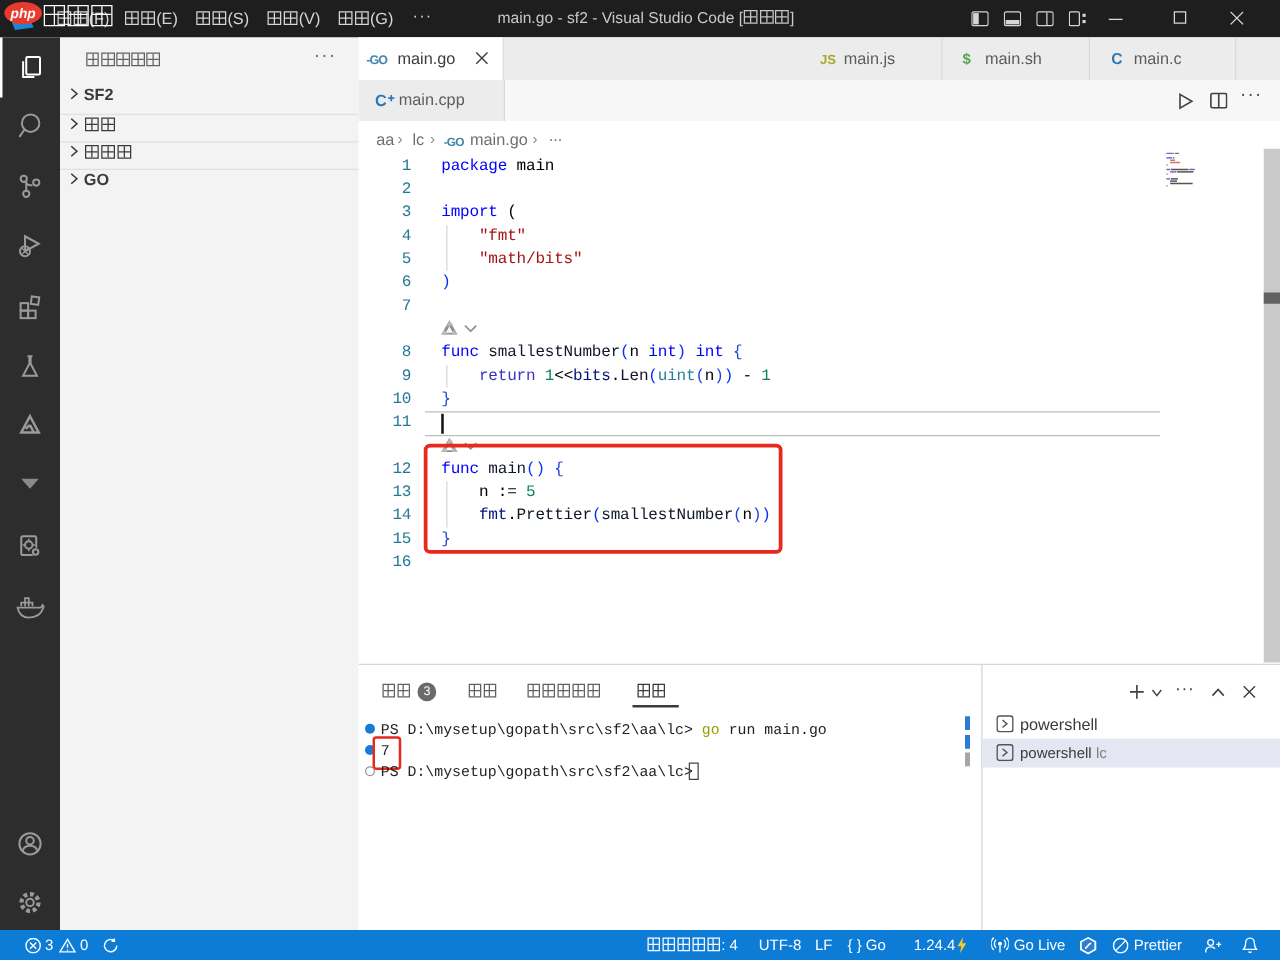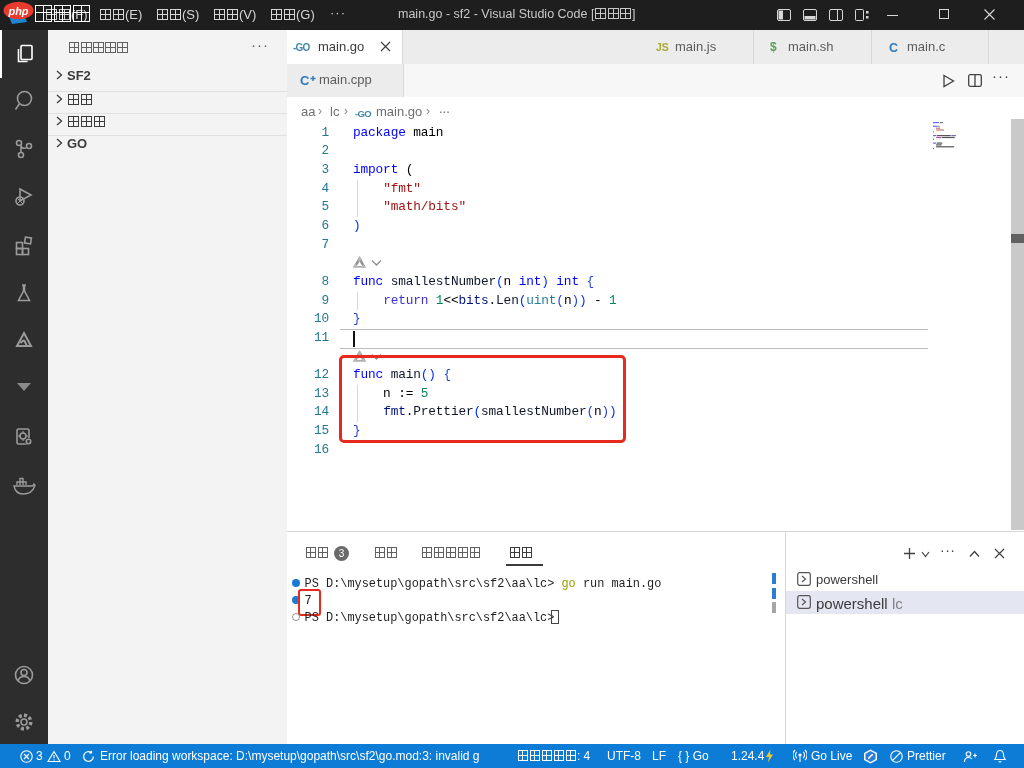--- a/index.html
+++ b/index.html
@@ -316,38 +316,37 @@
   <div class="abs" style="left:499px;top:59px;width:238px;height:23px;background:#e4e6f1"></div>
   <svg class="abs" style="left:510px;top:40px" width="14" height="14" viewBox="0 0 14 14">
       <rect x="0.7" y="0.7" width="12.6" height="12.6" rx="2" fill="none" stroke="#555" stroke-width="1.2"></rect>
       <path d="M5 4 L8.5 7 L5 10" fill="none" stroke="#555" stroke-width="1.2"></path>
     </svg>
   <span class="abs" style="left:529px;top:40px;font-size:13px;color:#3b3b3b">powershell</span>
   <svg class="abs" style="left:510px;top:63px" width="14" height="14" viewBox="0 0 14 14">
       <rect x="0.7" y="0.7" width="12.6" height="12.6" rx="2" fill="none" stroke="#555" stroke-width="1.2"></rect>
       <path d="M5 4 L8.5 7 L5 10" fill="none" stroke="#555" stroke-width="1.2"></path>
     </svg>
-  <span class="abs" style="left:529px;top:63px;font-size:15px;color:#3b3b3b">powershell <span style="color:#818181">lc</span></span>
+  <span class="abs" style="left:529px;top:63px;font-size:12px;color:#3b3b3b">powershell <span style="color:#818181">lc</span></span>
 </div>
 
 <div class="abs" id="statusbar" style="left:0;top:744px;width:1024px;height:24px;background:#0d7cd6;color:#fff;font-size:12px">
   <svg class="abs" style="left:20px;top:6px" width="13" height="13" viewBox="0 0 13 13">
       <circle cx="6.5" cy="6.5" r="5.7" fill="none" stroke="#fff" stroke-width="1.1"></circle>
       <path d="M4 4 L9 9 M9 4 L4 9" stroke="#fff" stroke-width="1.1"></path>
     </svg>
   <span class="abs" style="left:36px;top:5px">3</span>
   <svg class="abs" style="left:47px;top:6px" width="14" height="13" viewBox="0 0 14 13">
       <path d="M7 1.5 L13 11.5 H1 Z" fill="none" stroke="#fff" stroke-width="1.1"></path>
       <path d="M7 5 v3.2 M7 9.6 v1" stroke="#fff" stroke-width="1.1"></path>
     </svg>
   <span class="abs" style="left:64px;top:5px">0</span>
   <svg class="abs" style="left:82px;top:6px" width="13" height="13" viewBox="0 0 13 13">
       <path d="M11.4 6.5 A4.9 4.9 0 1 1 9.5 2.6 M9.5 0.8 v2.2 h-2.2" fill="none" stroke="#fff" stroke-width="1.2"></path>
     </svg>
-  <span class="abs" style="left:100px;top:5px">Error loading workspace: D:\mysetup\gopath\src\sf2\go.mod:3: invalid g</span>
   <span class="abs" style="left:517px;top:5px"><i class="cj"></i><i class="cj"></i><i class="cj"></i><i class="cj"></i><i class="cj"></i>: 4</span>
   <span class="abs" style="left:607px;top:5px">UTF-8</span>
   <span class="abs" style="left:652px;top:5px">LF</span>
   <span class="abs" style="left:678px;top:5px">{ } Go</span>
   <span class="abs" style="left:731px;top:5px">1.24.4</span>
   <svg class="abs" style="left:765px;top:5px" width="9" height="14" viewBox="0 0 9 14">
       <path d="M5.5 0.5 L1 8 H4 L3 13.5 L8 5.5 H4.8 Z" fill="#f3c92c" stroke="none"></path>
     </svg>
   <svg class="abs" style="left:793px;top:5px" width="14" height="14" viewBox="0 0 14 14">
       <circle cx="7" cy="6" r="1.6" fill="#fff"></circle>

